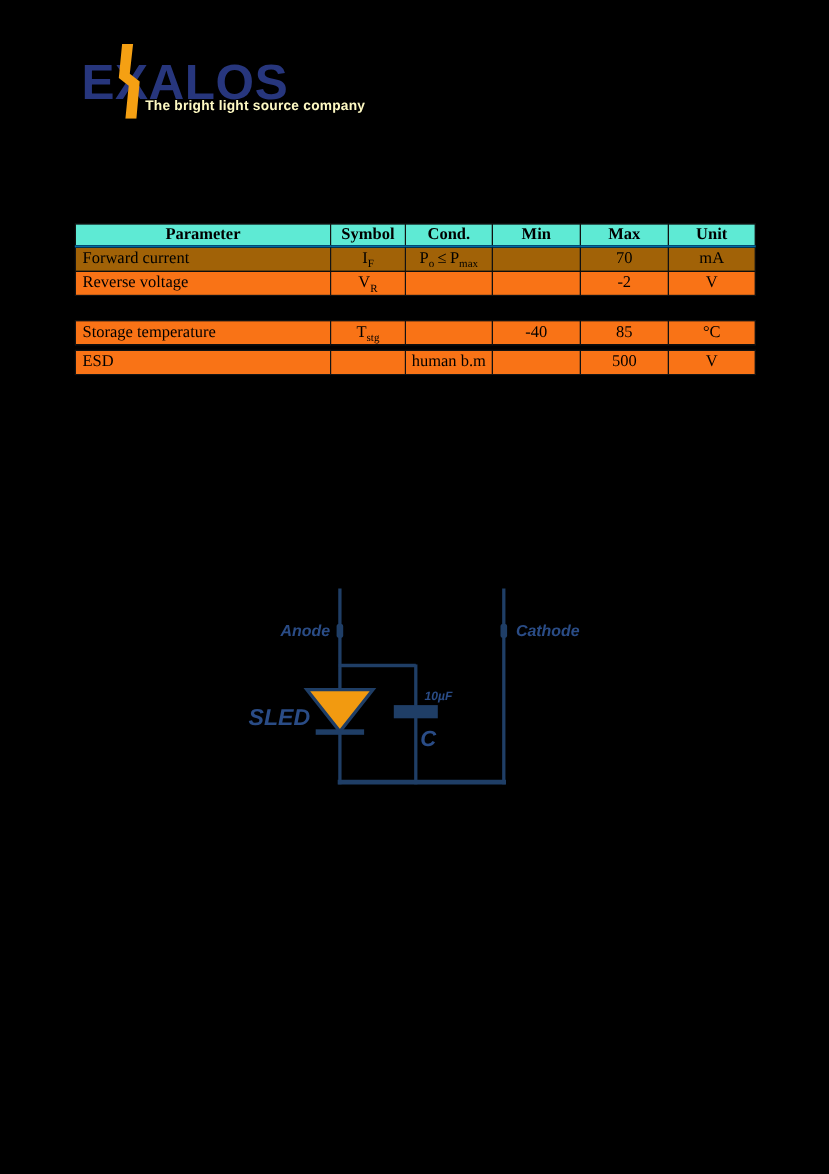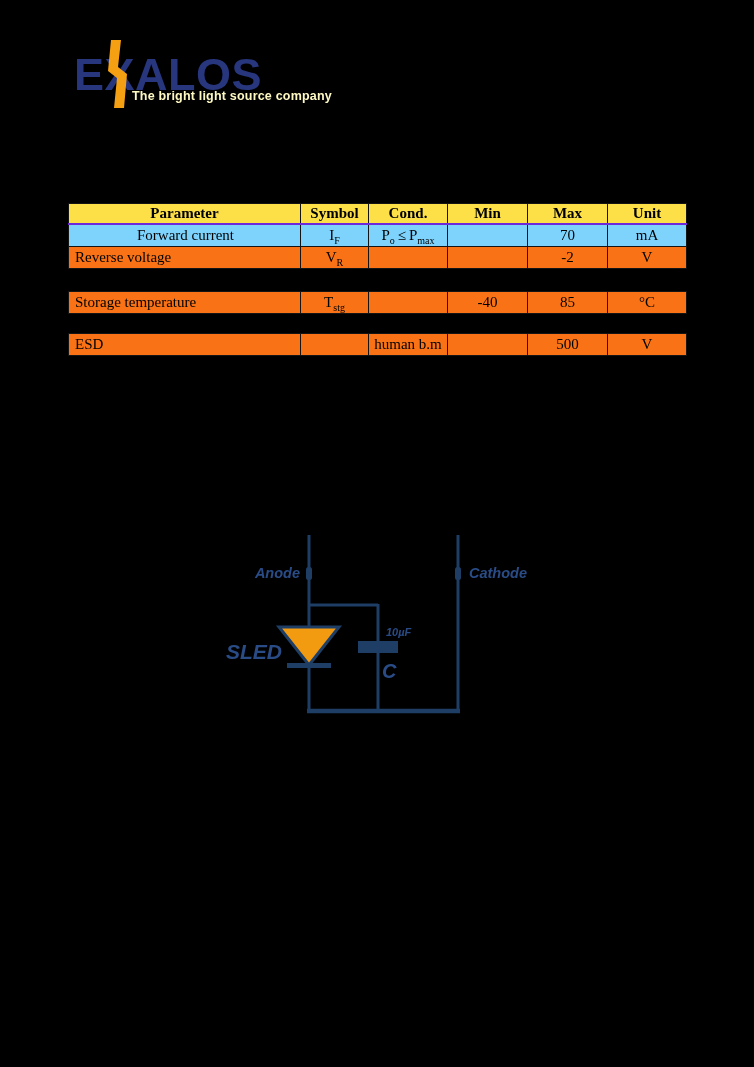--- a/index.html
+++ b/index.html
@@ -35,32 +35,32 @@
   }
   .seg th, .seg td {
     border:1px solid #141414;
     padding:0 4px;
     font-size:15px; color:#000000;
     height:21px; line-height:21px;
     background:#f97316;
     overflow:hidden; white-space:nowrap;
   }
   .seg th {
-    background:#fde047; font-weight:bold; 
-    border-bottom:2px solid #6d28d9; height:19px; line-height:19px;
-  }
-  .seg tr.white td { background:#7dd3fc;text-align:center; }
+    background:#5eead4; font-weight:bold; 
+    border-bottom:2px solid #0369a1; height:19px; line-height:19px;
+  }
+  .seg tr.white td { background:#a16207; }
   .seg td.param { text-align:left; padding-left:6px; }
   .seg td.c { text-align:center; }
   .seg sub { font-size:10px; line-height:0; }
   .seg sup { font-size:10px; line-height:0; }
   .op { margin:0 3px; }
   .seg-gap1 { margin-top:22px; }
   .seg-gap2 { margin-top:21px; }
-  .seg-gap3 { margin-top:19px; }
+  .seg-gap3 { margin-top:4px; }
   .col-param { width:232px; }
   .col-sym   { width:68px; }
   .col-cond  { width:79px; }
   .col-min   { width:80px; }
   .col-max   { width:80px; }
   .col-unit  { width:79px; }
 
   
   .diagram { position:absolute; left:220px; top:530px; width:310px; height:190px;font-style:italic; }
   .dg-label {

